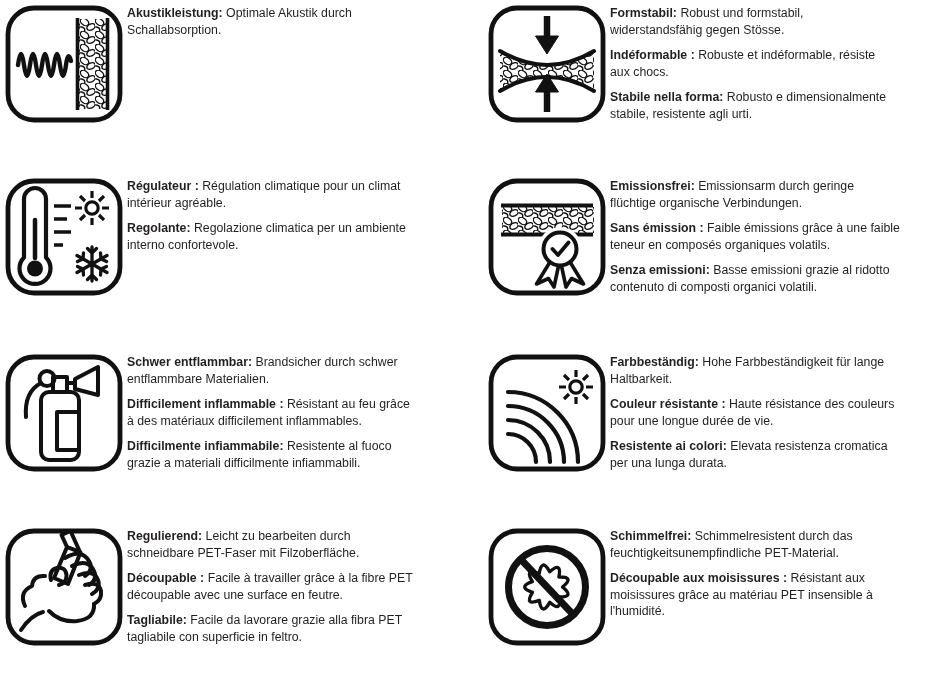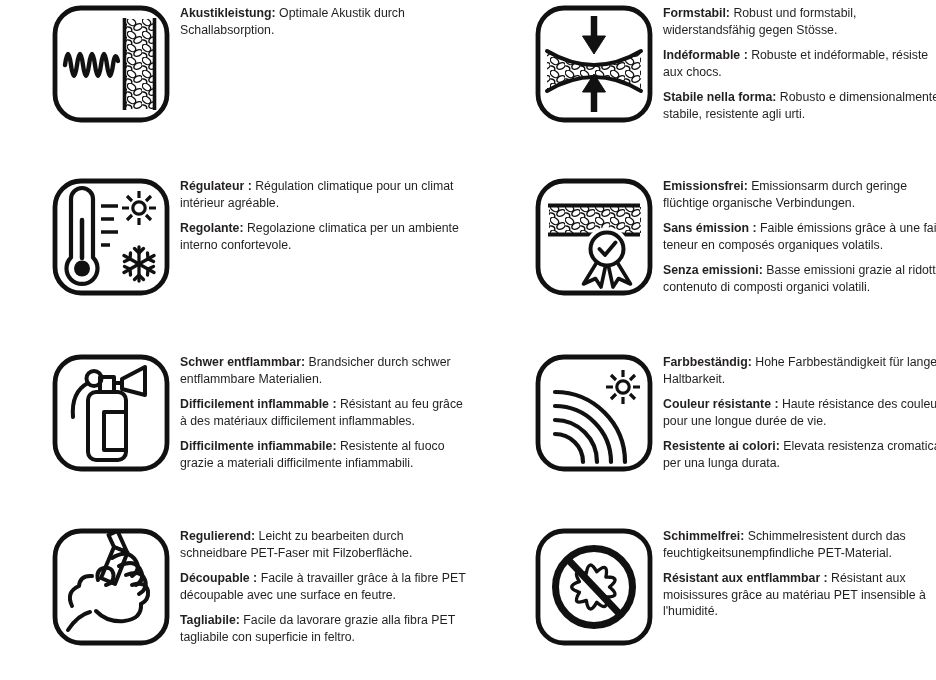--- a/index.html
+++ b/index.html
@@ -1,20 +1,20 @@
 <!DOCTYPE html>
 <html><head>
 <meta charset="utf-8">
 <style>
   html,body{margin:0;padding:0;background:#ffffff;}
   .page{position:relative;width:936px;height:680px;overflow:hidden;background:#ffffff;
         font-family:"Liberation Sans",sans-serif;color:#231f20;}
   .grid{display:grid;grid-template-columns:468px 468px;grid-template-rows:173px 176px 174px 1fr;
         padding-top:5px;box-sizing:border-box;height:680px;}
-  .feature{display:flex;align-items:flex-start;gap:10px;padding-left:5px;box-sizing:border-box;margin-left:47px;}
+  .feature{display:flex;align-items:flex-start;gap:4px;padding-left:5px;box-sizing:border-box;}
   .feature:nth-child(even){padding-left:20px;}
   .icon-box{flex:0 0 118px;width:118px;height:118px;}
   .icon-box svg{display:block;}
   .texts{flex:1;min-width:0;padding-top:0;}
   p.item{margin:0 0 9px 0;font-size:12.3px;line-height:16.5px;white-space:pre;color:#231f20;}
   .lbl{font-weight:700;}
 </style>
 </head>
 <body>
 
@@ -215,19 +215,19 @@
           <svg viewBox="0 0 118 118" width="118" height="118" aria-hidden="true">
             <rect x="3" y="3" width="112" height="112" rx="26" fill="none" stroke="#111111" stroke-width="4.8"></rect>
             <path d="M74.5 59.0 Q87.2 69.3 70.9 69.0 Q74.0 85.0 61.7 74.3 Q53.8 88.5 51.3 72.4 Q36.0 78.3 44.4 64.3 Q29.0 59.0 44.4 53.7 Q36.0 39.7 51.2 45.6 Q53.8 29.5 61.7 43.7 Q74.0 33.0 70.9 49.0 Q87.2 48.7 74.5 59.0 Z" fill="none" stroke="#111111" stroke-width="3.4" stroke-linejoin="round"></path>
      <circle cx="59" cy="59" r="38.5" fill="none" stroke="#111111" stroke-width="7"></circle>
      <path d="M33.5 32 L86.5 88" stroke="#111111" stroke-width="7"></path>
           </svg>
         </div>
     <div class="texts">
           <p class="item"><span class="lbl">Schimmelfrei:</span><span> Schimmelresistent durch das
 feuchtigkeitsunempfindliche PET-Material.</span></p>
-          <p class="item"><span class="lbl">Résistant aux entflammbar :</span><span> Résistant aux
+          <p class="item"><span class="lbl">Découpable aux moisissures :</span><span> Résistant aux
 moisissures grâce au matériau PET insensible à
 l'humidité.</span></p>
         </div>
   </section>
 </div>
 </div>
 
 </body></html>

